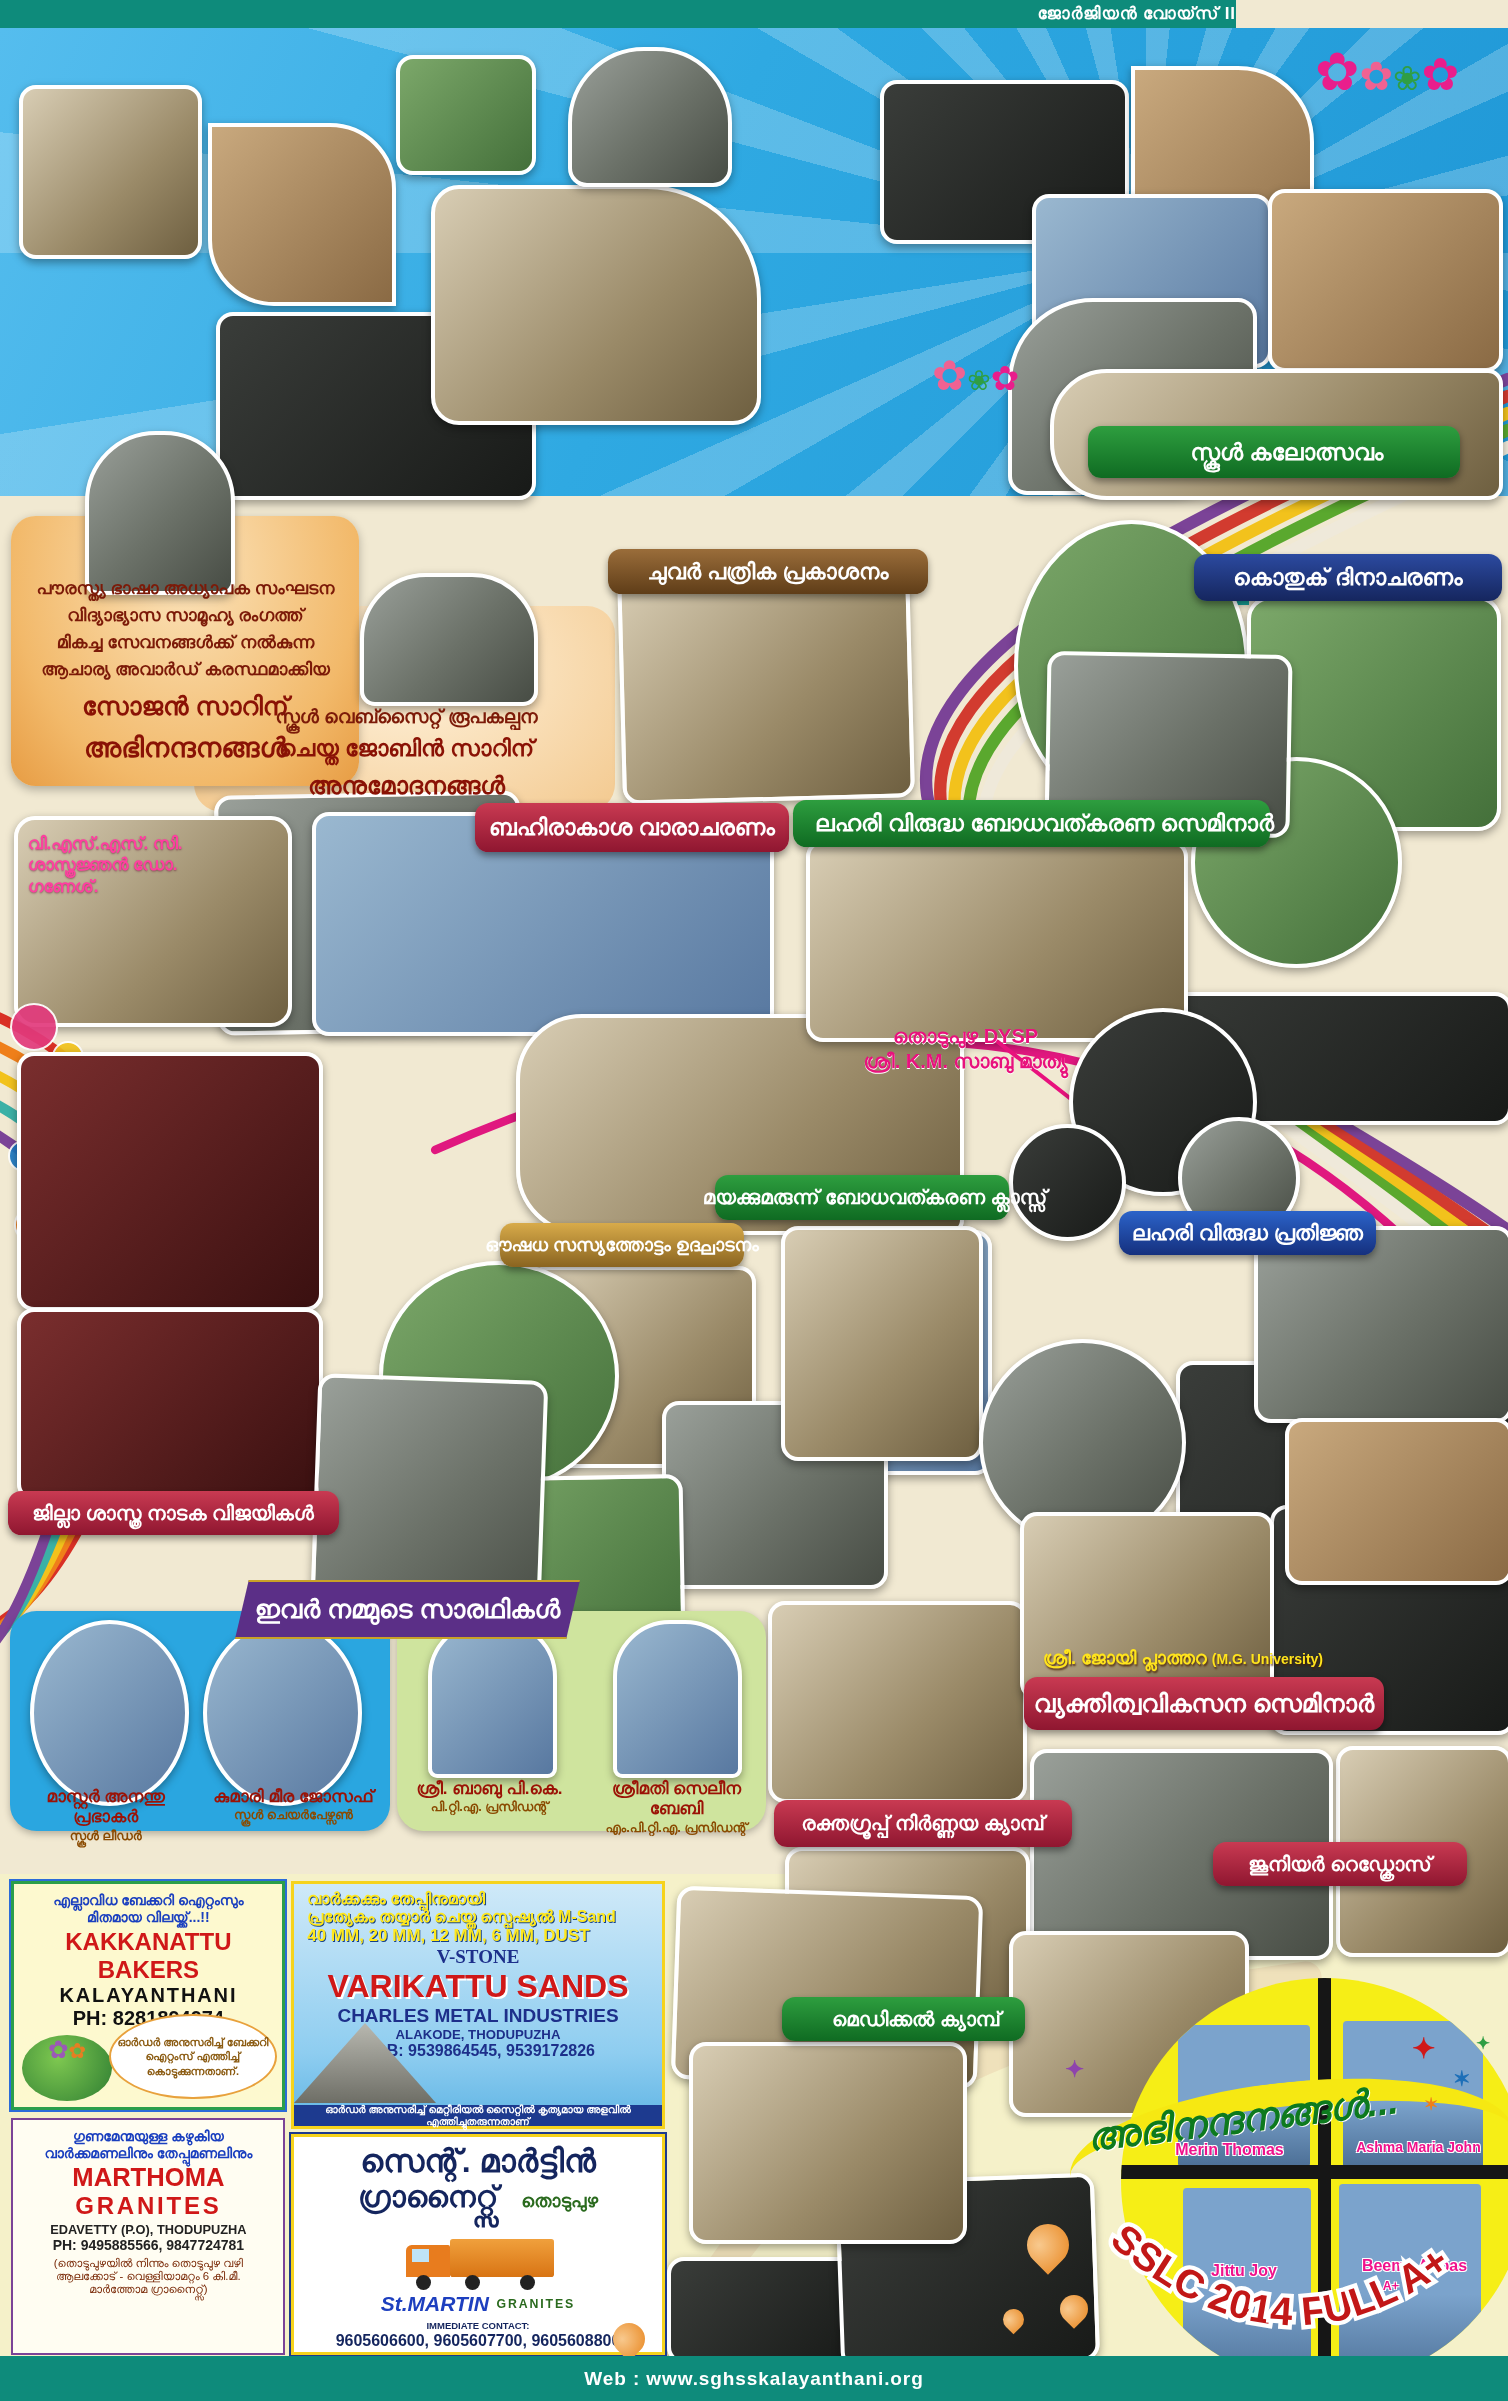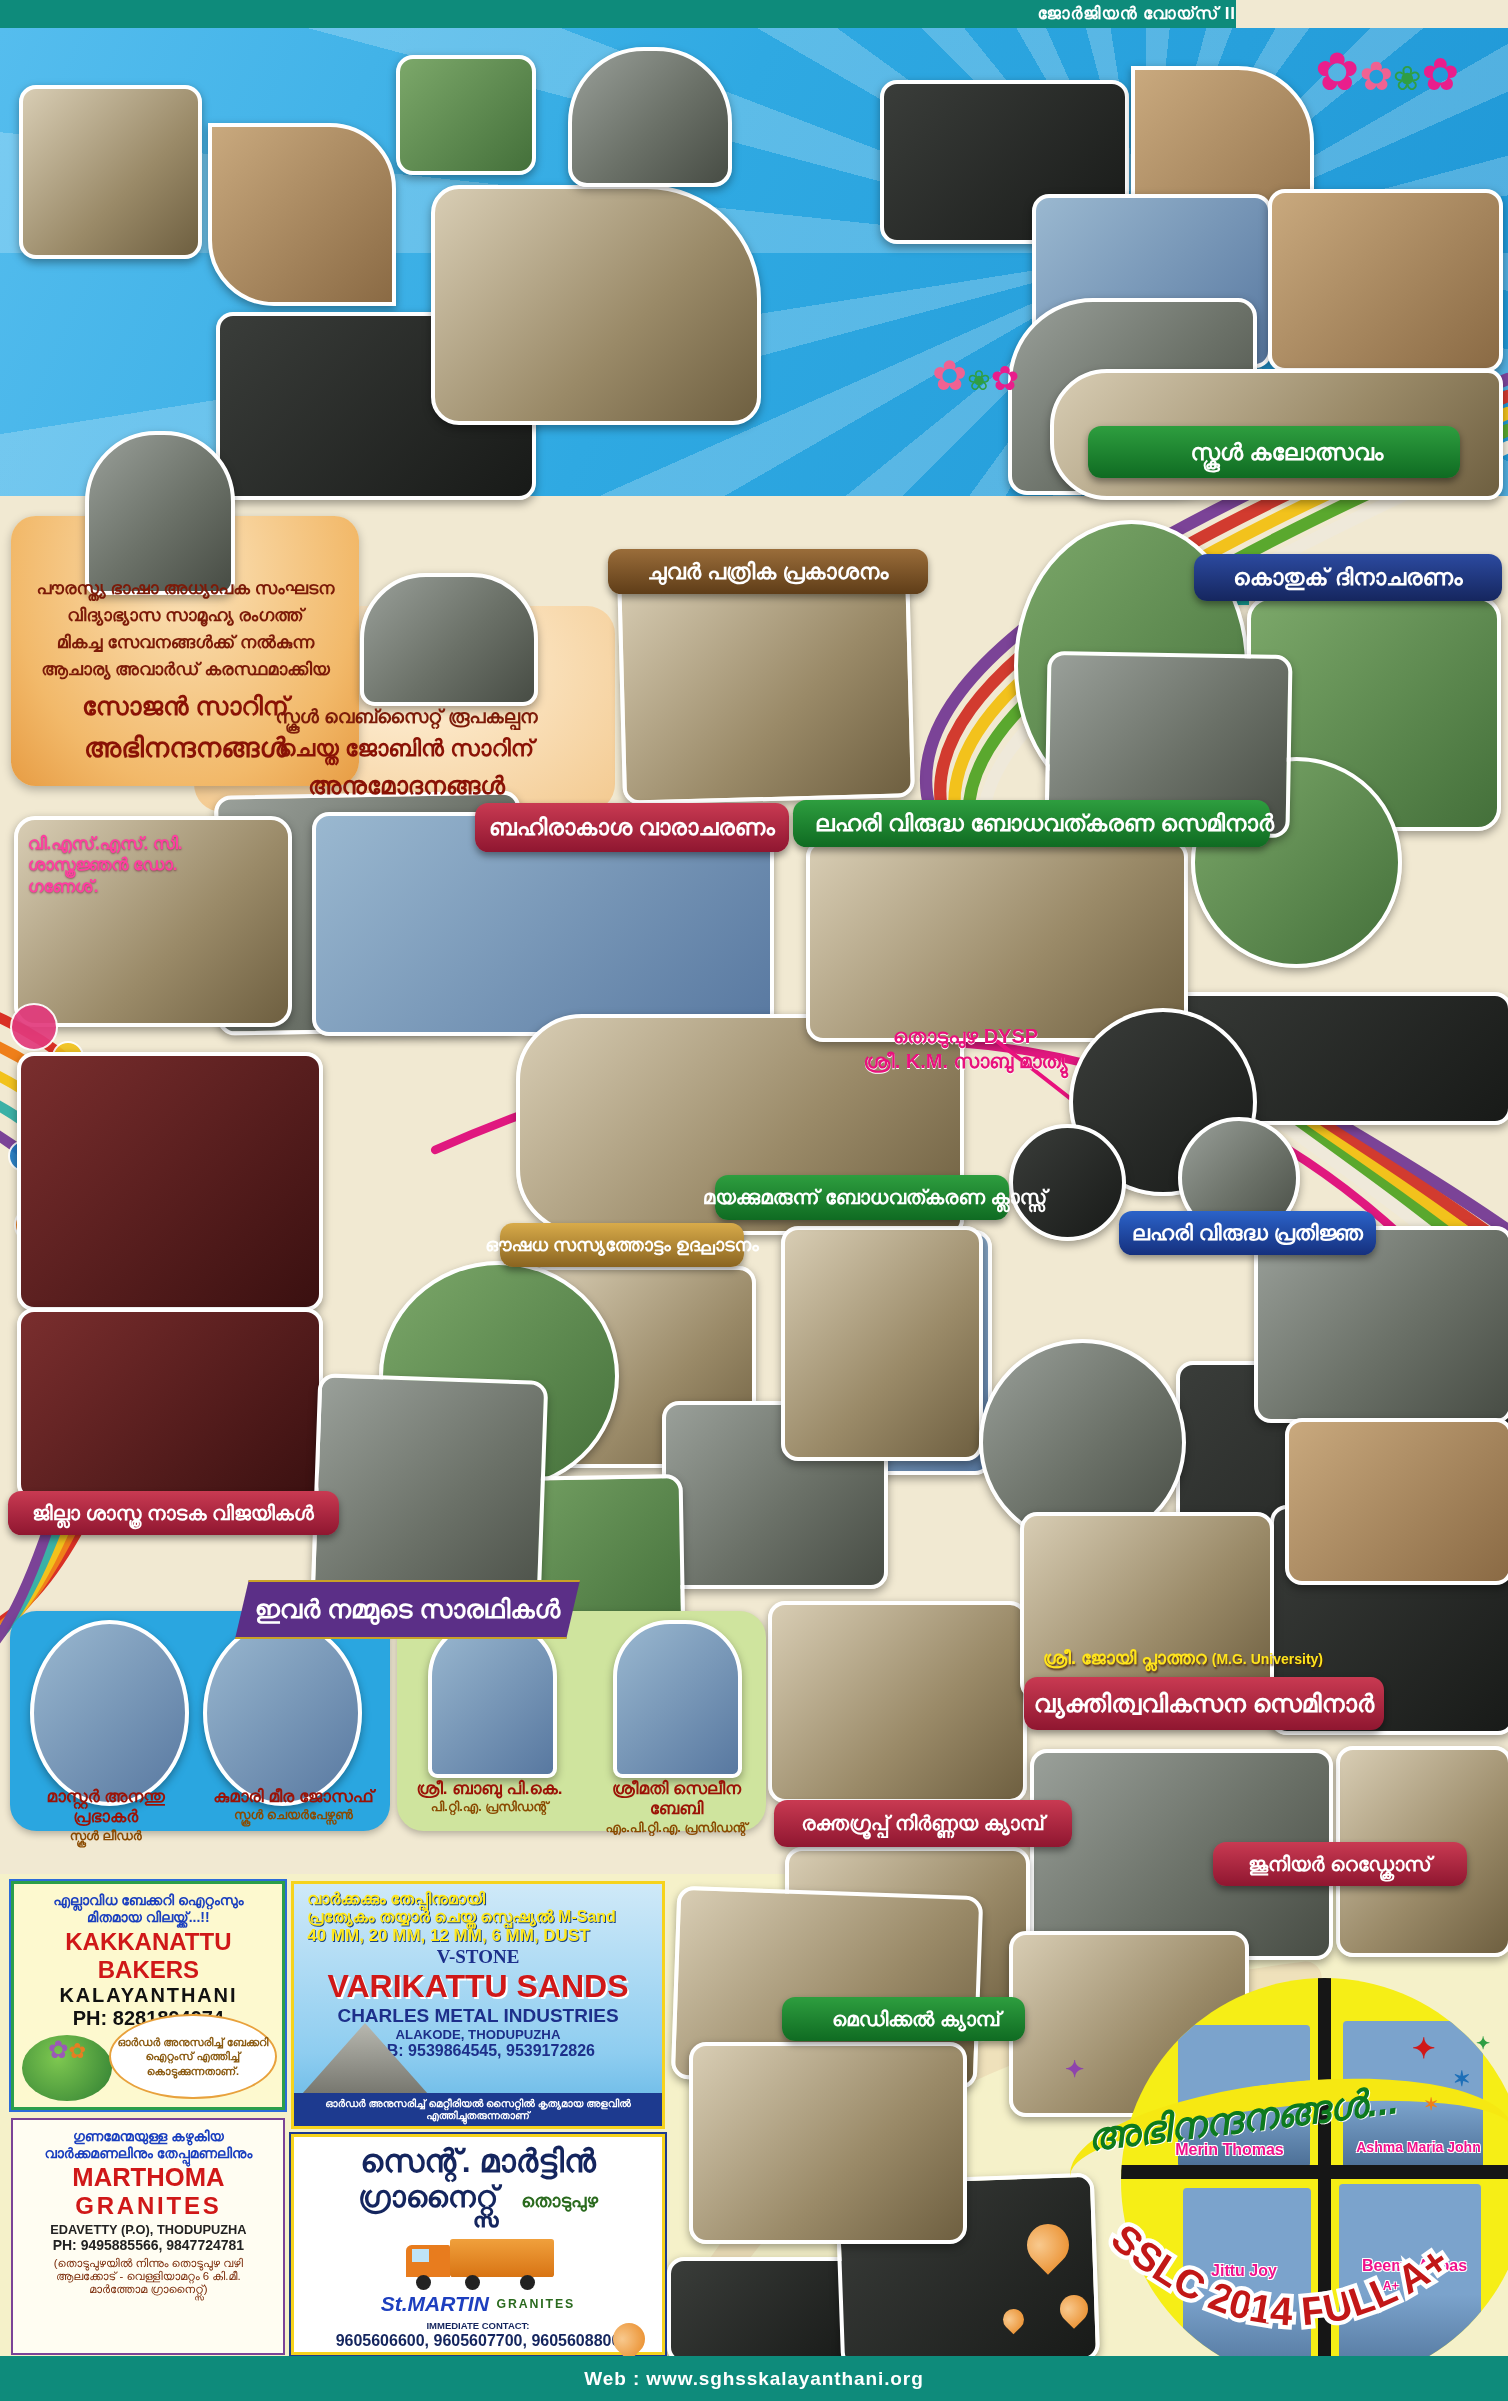--- a/index.html
+++ b/index.html
@@ -291,21 +291,21 @@
   <div class="ad" style="left:291px;top:1881px;width:374px;height:248px;background:linear-gradient(180deg,#cfe9f8,#8ecdf0 70%,#5fb4e4);border:3.8px solid #f6d31c;">
     <div style="color:#ffe81c;font-weight:bold;font-size:16px;text-align:left;padding:5.7px 0 0 13.2px;text-shadow:0.9px 0.9px 0 #14408a;">വാർക്കക്കും തേപ്പിനുമായി</div>
     <div style="color:#ffe81c;font-weight:bold;font-size:16px;text-align:left;padding-left:13.2px;text-shadow:0.9px 0.9px 0 #14408a;">പ്രത്യേകം തയ്യാർ ചെയ്ത സ്പെഷ്യൽ M-Sand</div>
     <div style="color:#ffe81c;font-weight:bold;font-size:17px;text-align:left;padding-left:13.2px;text-shadow:0.9px 0.9px 0 #14408a;">40 MM, 20 MM, 12 MM, 6 MM, DUST</div>
     <div style="color:#1d2f8a;font-weight:bold;font-size:19px;font-family:'Liberation Serif',serif;">V-STONE</div>
     <div style="color:#d01818;font-weight:bold;font-size:32px;text-shadow:1.9px 1.9px 0 #fff;">VARIKATTU SANDS</div>
     <div style="color:#1d2f8a;font-weight:bold;font-size:19px;">CHARLES METAL INDUSTRIES</div>
     <div style="color:#1d2f8a;font-weight:bold;font-size:13.2px;">ALAKODE, THODUPUZHA</div>
     <div style="color:#1d2f8a;font-weight:bold;font-size:16px;">MOB: 9539864545, 9539172826</div>
     <div style="position:absolute;left:0;bottom:23px;width:142px;height:80px;background:linear-gradient(180deg,#b8b8b0,#6e6e66);clip-path:polygon(50% 0,100% 100%,0 100%);"></div>
-    <div style="position:absolute;left:0;bottom:0;width:100%;height:33px;background:#1d3a8f;color:#fff;font-size:10.4px;font-weight:bold;display:flex;align-items:center;justify-content:center;">ഓർഡർ അനുസരിച്ച് മെറ്റീരിയൽ സൈറ്റിൽ കൃത്യമായ അളവിൽ എത്തിച്ചുതരുന്നതാണ്</div>
+    <div style="position:absolute;left:0;bottom:0;width:100%;height:21px;background:#1d3a8f;color:#fff;font-size:10.4px;font-weight:bold;display:flex;align-items:center;justify-content:center;">ഓർഡർ അനുസരിച്ച് മെറ്റീരിയൽ സൈറ്റിൽ കൃത്യമായ അളവിൽ എത്തിച്ചുതരുന്നതാണ്</div>
   </div>
 
   <div class="ad" style="left:11.4px;top:2118px;width:274px;height:237px;background:#fffdf2;border:2.8px solid #7b4397;">
     <div style="color:#1a3fbf;font-weight:bold;font-size:14px;margin-top:7.6px;">ഗുണമേന്മയുള്ള കഴുകിയ</div>
     <div style="color:#1a3fbf;font-weight:bold;font-size:14px;">വാർക്കമണലിനും തേപ്പുമണലിനും</div>
     <div style="color:#d01818;font-weight:bold;font-size:25.6px;margin-top:1.9px;">MARTHOMA</div>
     <div style="color:#d01818;font-weight:bold;font-size:24px;letter-spacing:2.8px;">GRANITES</div>
     <div style="color:#222;font-weight:bold;font-size:12.8px;margin-top:1.9px;">EDAVETTY (P.O), THODUPUZHA</div>
     <div style="color:#222;font-weight:bold;font-size:14px;">PH: 9495885566, 9847724781</div>
     <div style="color:#7a2a08;font-size:11.4px;margin-top:3.8px;">(തൊടുപുഴയിൽ നിന്നും തൊടുപുഴ വഴി</div>

